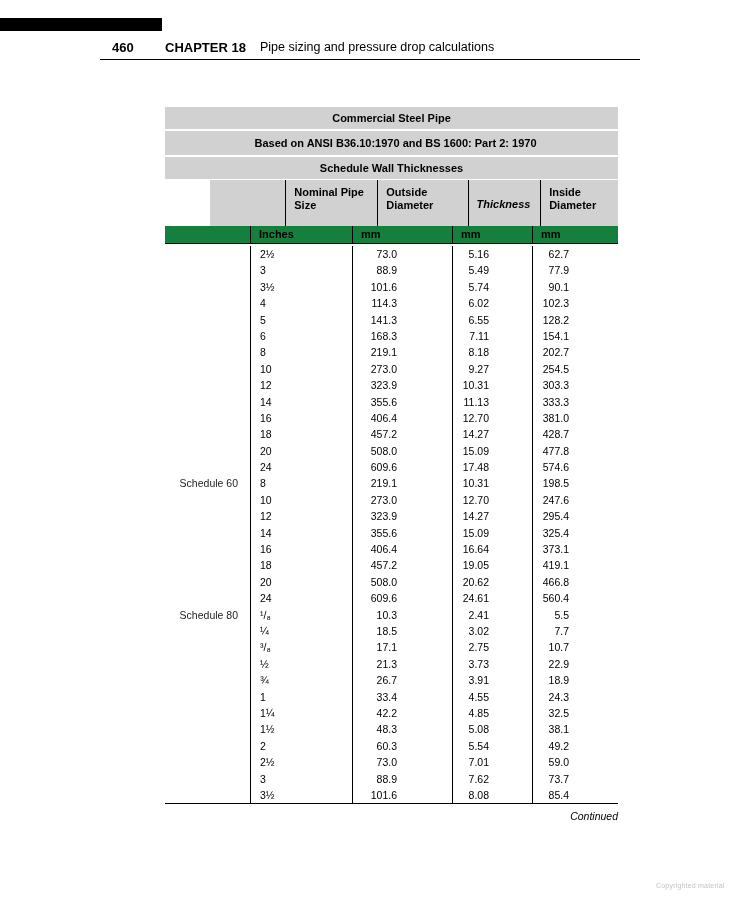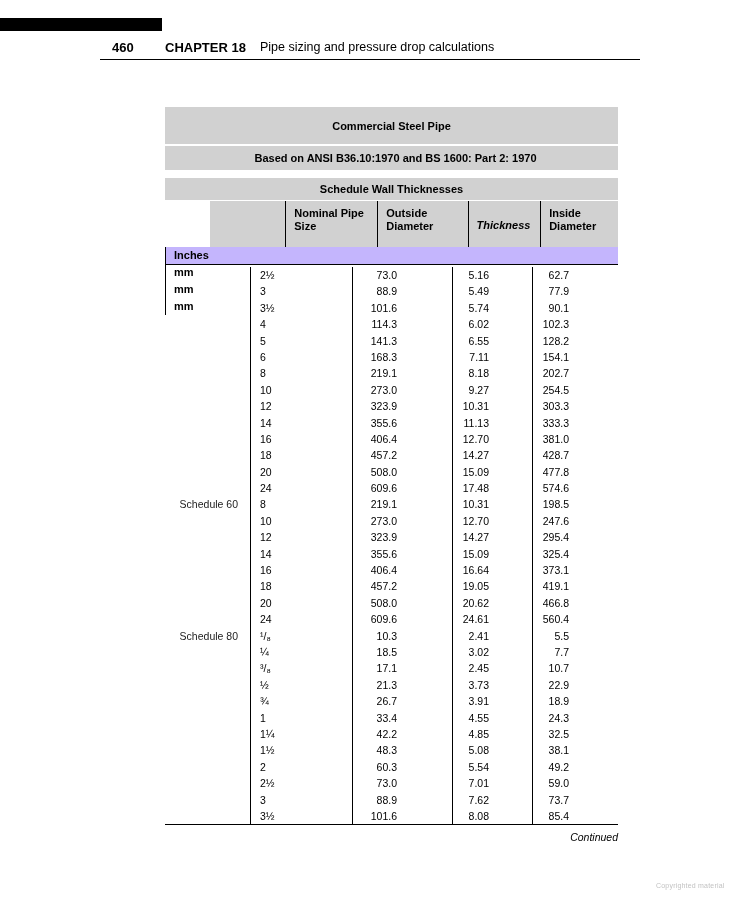--- a/index.html
+++ b/index.html
@@ -46,50 +46,49 @@
 
   .band {
     background: #d1d1d1;
     display: flex;
     align-items: center;
     justify-content: center;
     font-weight: bold;
     font-size: 11px;
     text-align: center;
   }
-  .band-title   { height: 37px; }
+  .band-title   { height: 22px; }
   .band-sub     { height: 24px; margin-top: 2px; padding-left: 8px; }
-  .band-section { height: 22px; margin-top: 8px; }
+  .band-section { height: 22px; margin-top: 2px; }
 
   .colheads {
     display: flex;
     background: #d1d1d1;
     height: 46px;
     margin-top: 1px;
     font-weight: bold;
     font-size: 11px;
     line-height: 12.5px;
     margin-left: 45px;
   }
   .hc  { padding: 6px 6px 0 8px; }
   .hc0 { width: 85px;  padding: 0; }
   .hc1 { width: 102px; border-left: 1px solid #000; }
   .hc2 { width: 100px; border-left: 1px solid #000; }
   .hc3 { width: 80px;  border-left: 1px solid #000; padding-top: 18px; font-style: italic; }
   .hc4 { width: 86px;  border-left: 1px solid #000; }
 
   .units {
     display: flex;
-    background: #c4b5fd;
+    background: #15803d;
     height: 18px;
     font-weight: bold;
     font-size: 11px;
     line-height: 17px;
     border-bottom: 1px solid #000;
-    flex-direction: column;
   }
   .uc  { padding-left: 8px; }
   .uc0 { width: 85px; padding: 0; }
   .uc1 { width: 102px; border-left: 1px solid #000; }
   .uc2 { width: 100px; border-left: 1px solid #000; }
   .uc3 { width: 80px;  border-left: 1px solid #000; }
   .uc4 { width: 86px;  border-left: 1px solid #000; }
 
   .tbody { border-bottom: 1px solid #000; padding-top: 2px; }
   .trow {
@@ -321,21 +320,21 @@
         <div class="bc bc0"></div>
         <div class="bc bc1">¼</div>
         <div class="bc bc2">18.5</div>
         <div class="bc bc3">3.02</div>
         <div class="bc bc4">7.7</div>
       </div>
       <div class="trow">
         <div class="bc bc0"></div>
         <div class="bc bc1">³/₈</div>
         <div class="bc bc2">17.1</div>
-        <div class="bc bc3">2.45</div>
+        <div class="bc bc3">2.75</div>
         <div class="bc bc4">10.7</div>
       </div>
       <div class="trow">
         <div class="bc bc0"></div>
         <div class="bc bc1">½</div>
         <div class="bc bc2">21.3</div>
         <div class="bc bc3">3.73</div>
         <div class="bc bc4">22.9</div>
       </div>
       <div class="trow">

